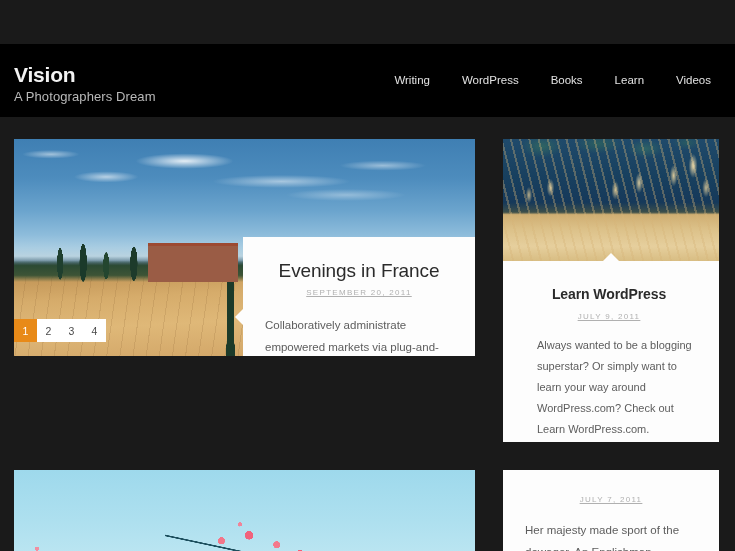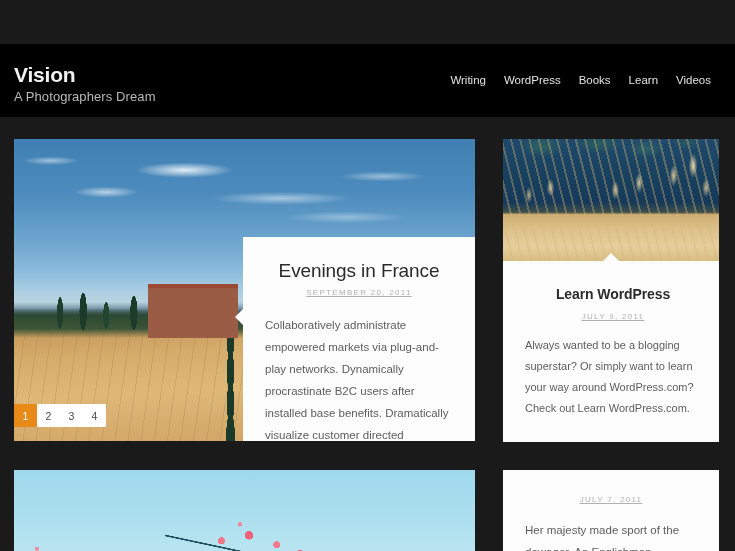--- a/index.html
+++ b/index.html
@@ -43,21 +43,21 @@
     font-size: 13px;
     line-height: 15px;
     margin-top: 2px;
     letter-spacing: 0.1px;
   }
 
   .main-nav {
     margin-left: auto;
     display: flex;
     align-items: center;
-    gap: 18px;
+    gap: 32px;
     padding-top: 11px;
     padding-right: 6px;
     justify-content: center;
   }
 
   .nav-item {
     color: #e2e2e2;
     font-size: 11.5px;
     line-height: 14px;
     text-decoration: none;
@@ -75,21 +75,21 @@
   }
 
   .post-card {
     position: relative;
     background: #fdfdfd;
     overflow: hidden;
   }
 
   
   .card-featured {
-    height: 302px;
+    height: 217px;
     background: #7dd3fc;
   }
 
   .photo {
     position: absolute;
     inset: 0;
     overflow: hidden;
   }
 
   
@@ -198,21 +198,21 @@
     text-transform: uppercase;
     text-decoration: underline;
   }
 
   .post-excerpt {
     margin-top: 17px;
     color: #5d5d5d;
     font-size: 11.5px;
     line-height: 22px;
   }
-  .post-excerpt.centered-block { margin-top: 14px; }
+  .post-excerpt.centered-block { margin-top: 14px; margin-left: 20px; }
 
   
   .card-wheat { height: 303px; }
 
   .card-wheat .photo { bottom: 181px; }
 
   .photo-wheat {
     background:
       linear-gradient(180deg, #1f4a6b 0%, #18405f 30%, #16395a 52%, #3d4f4a 60%, transparent 62%),
       linear-gradient(180deg, #cdab6e 60%, #dcc189 74%, #e6cf9d 88%, #d8bd83 100%);
@@ -242,21 +242,21 @@
       radial-gradient(ellipse 6px 15px at 94% 40%, rgba(236,214,160,.8), transparent 64%),
       repeating-linear-gradient(76deg,
         rgba(214,180,120,.35) 0 2px, transparent 2px 9px);
   }
 
   .card-body-below {
     position: absolute;
     left: 0; right: 0; bottom: 0;
     height: 181px;
     background: #fdfdfd;
-    padding: 22px 18px 0 22px;
+    padding: 22px 18px 0 14px;
   }
   .card-body-below::before {
     
     content: "";
     position: absolute;
     left: 50%;
     margin-left: -8px;
     top: -8px;
     width: 0; height: 0;
     border-left: 8px solid transparent;

